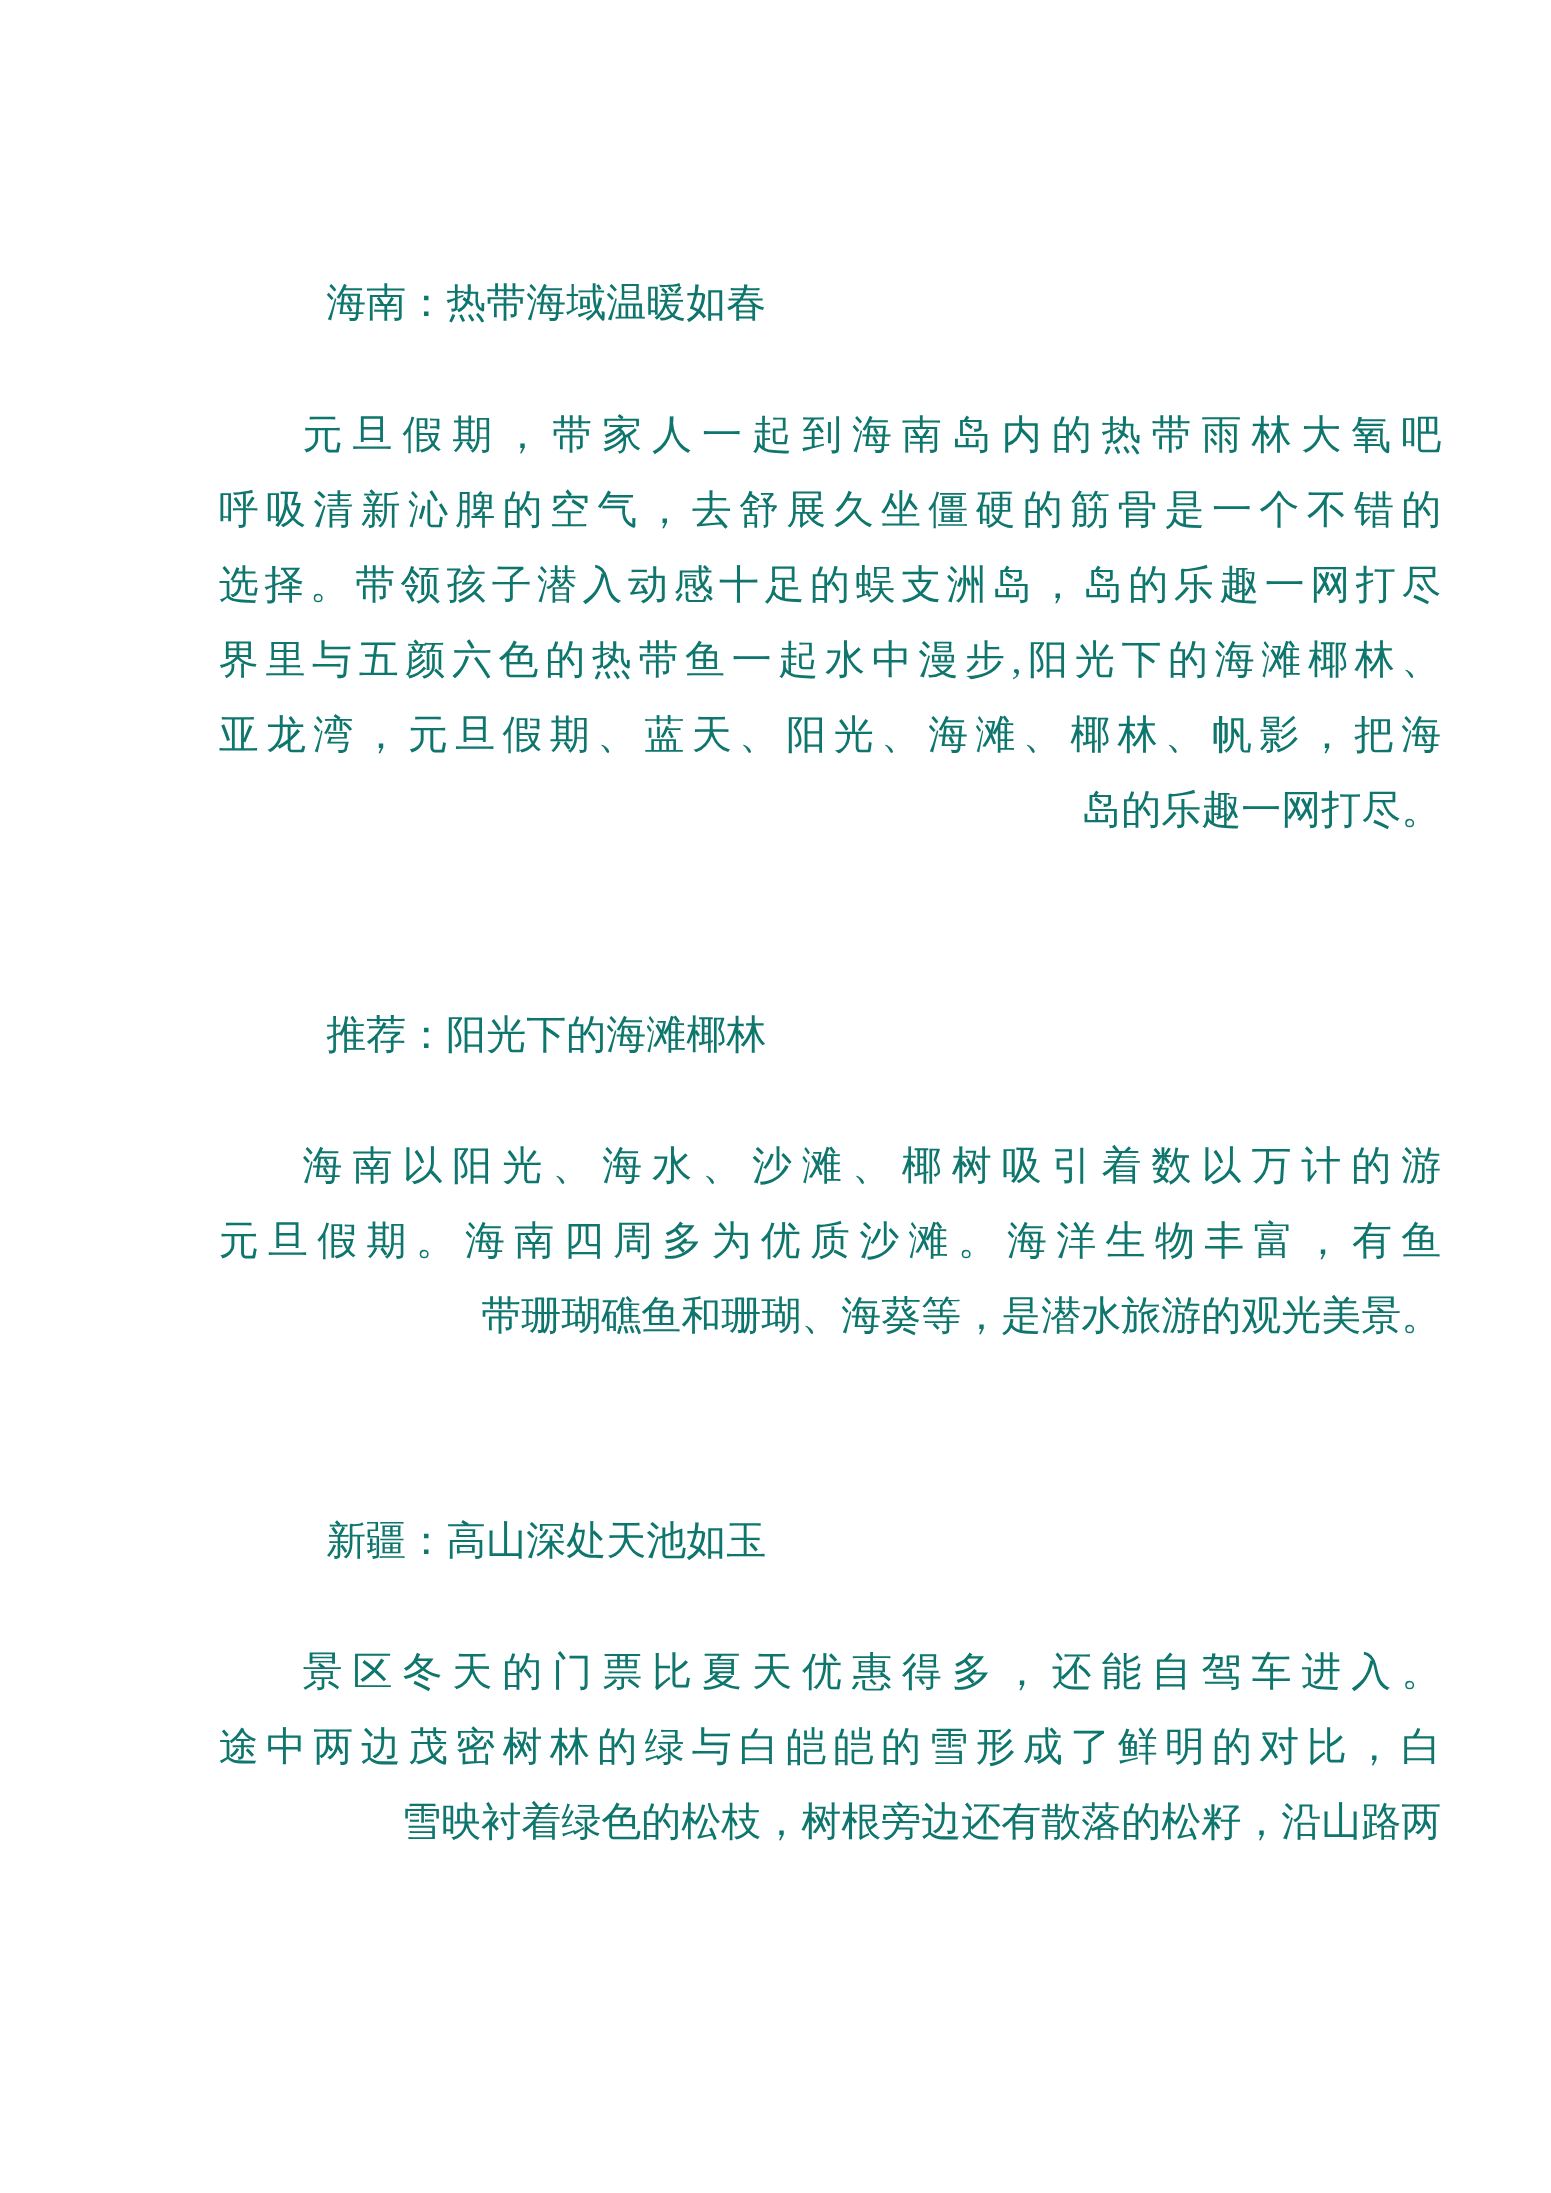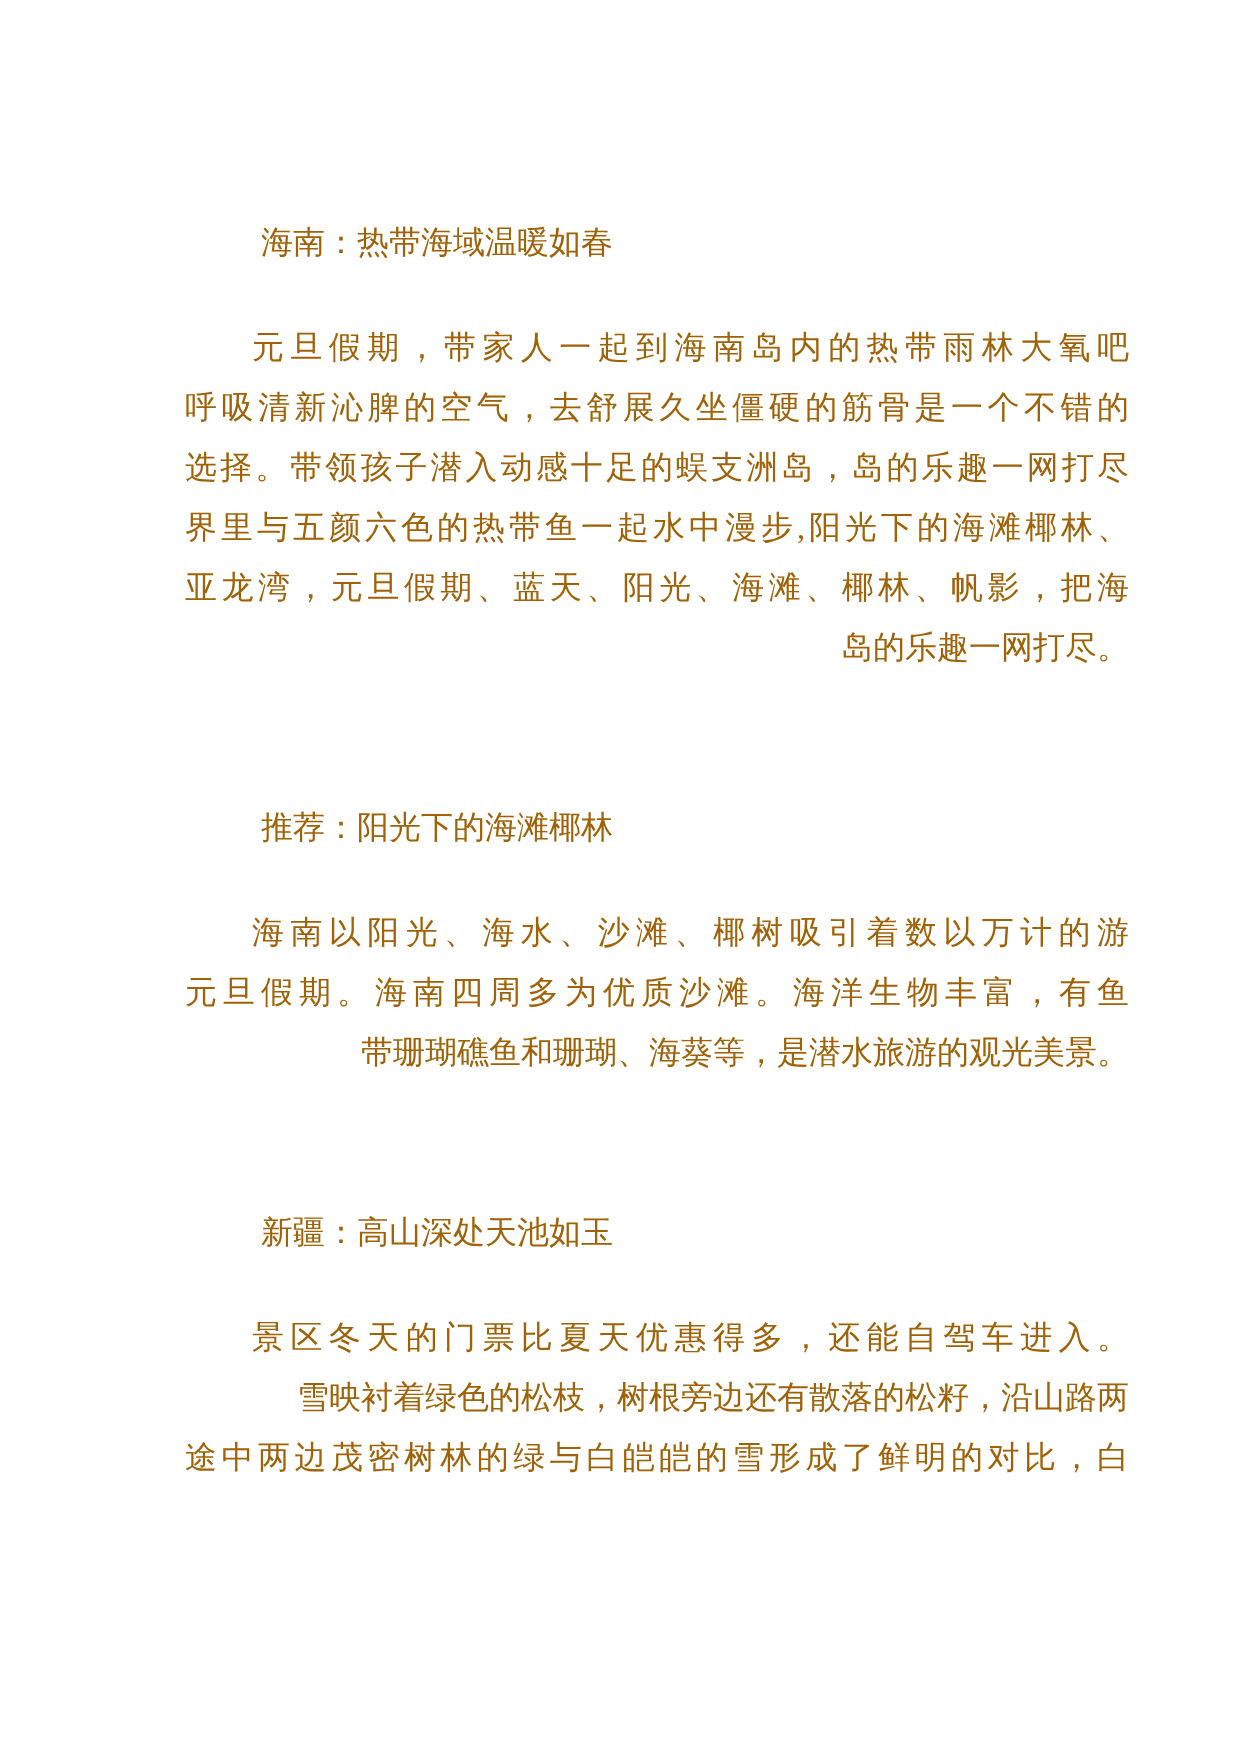--- a/index.html
+++ b/index.html
@@ -7,24 +7,24 @@
     padding: 0;
     background: #ffffff;
   }
   .doc-page {
     position: relative;
     box-sizing: border-box;
     width: 1241px;
     height: 1754px;
     background: #ffffff;
     overflow: hidden;
-    padding: 212px 112px 0 175px;
+    padding: 212px 88px 0 175px;
     font-family: "Liberation Serif", "DejaVu Serif", serif;
     font-weight: 400;
-    color: #a16207;
+    color: #0f766e;
     font-size: 32px;
   }
   .section-heading {
     line-height: 60px;
     padding-left: 86px;
     margin: 0 0 45px 0;
     white-space: nowrap;
   }
   .doc-paragraph {
     margin: 0 0 120px 0;
@@ -32,21 +32,20 @@
   .doc-paragraph:last-child {
     margin-bottom: 0;
   }
   .doc-line {
     line-height: 60px;
     text-align: right;
   }
   .doc-line.justify {
     text-align: justify;
     text-align-last: justify;
-    margin-left: 10px;
   }
   .doc-line.first {
     text-indent: 67px;
   }
 </style>
 </head>
 <body>
 
 <div class="doc-page">
   <div id="doc-content">
@@ -61,17 +60,17 @@
       </div>
       <div class="section-heading">推荐：阳光下的海滩椰林</div>
       <div class="doc-paragraph">
         <div class="doc-line first justify">海南以阳光、海水、沙滩、椰树吸引着数以万计的游</div>
         <div class="doc-line justify">元旦假期。海南四周多为优质沙滩。海洋生物丰富，有鱼</div>
         <div class="doc-line">带珊瑚礁鱼和珊瑚、海葵等，是潜水旅游的观光美景。</div>
       </div>
       <div class="section-heading">新疆：高山深处天池如玉</div>
       <div class="doc-paragraph">
         <div class="doc-line first justify">景区冬天的门票比夏天优惠得多，还能自驾车进入。</div>
+        <div class="doc-line justify">途中两边茂密树林的绿与白皑皑的雪形成了鲜明的对比，白</div>
         <div class="doc-line">雪映衬着绿色的松枝，树根旁边还有散落的松籽，沿山路两</div>
-        <div class="doc-line justify">途中两边茂密树林的绿与白皑皑的雪形成了鲜明的对比，白</div>
       </div>
     </div>
 </div>
 
 </body></html>

